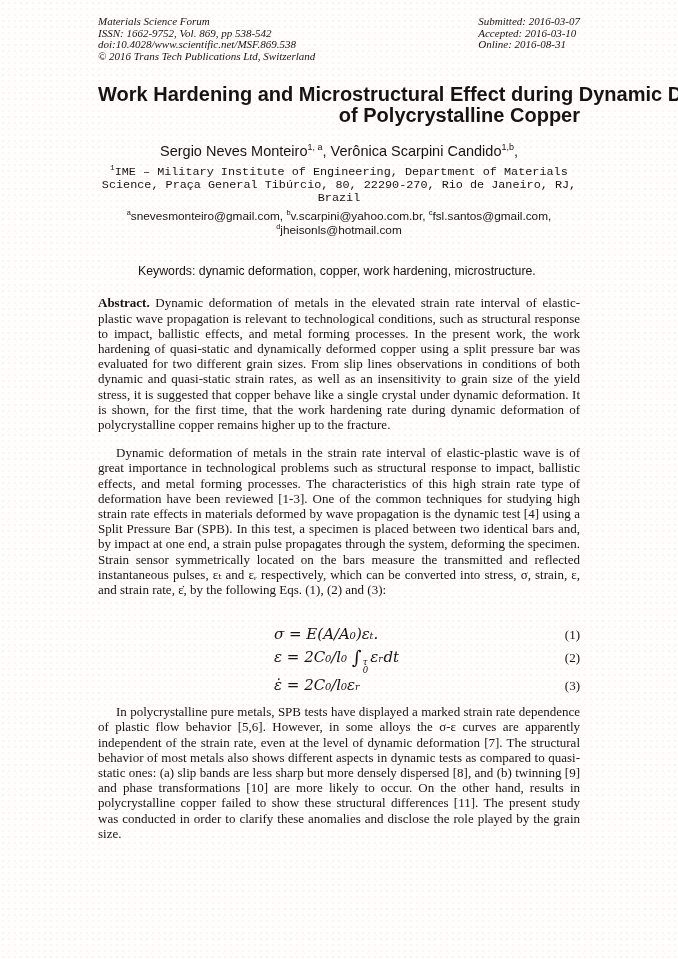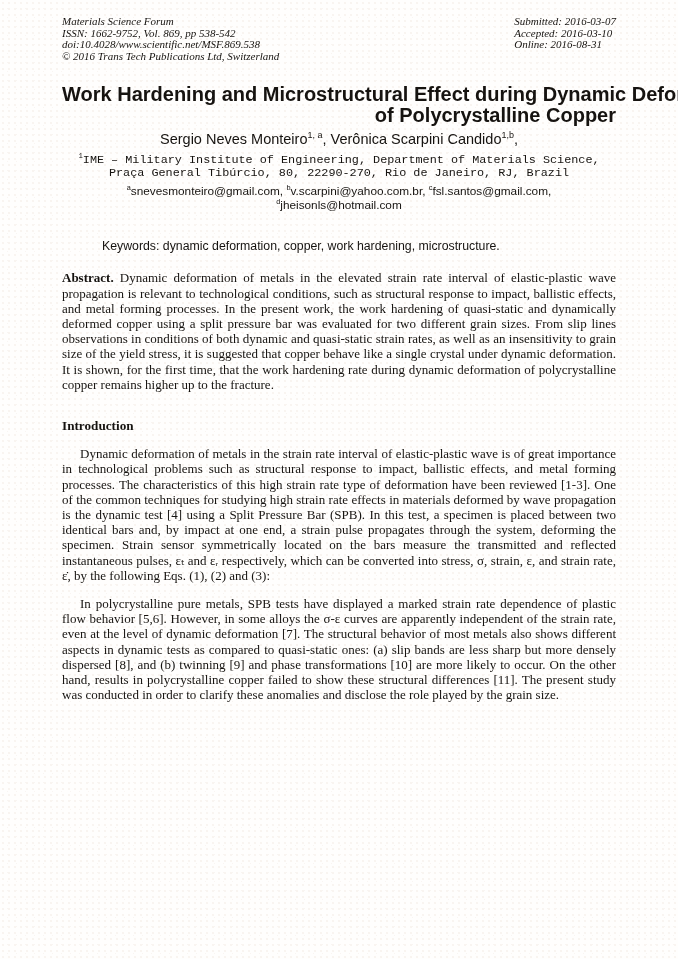--- a/index.html
+++ b/index.html
@@ -13,21 +13,21 @@
     position:relative;
     width:678px; height:959px;
     overflow:hidden;
     background-color:#fffefd;
     background-image:
       radial-gradient(circle, rgba(205,175,150,0.16) 0.6px, rgba(0,0,0,0) 1px),
       radial-gradient(circle, rgba(205,175,150,0.10) 0.6px, rgba(0,0,0,0) 1px);
     background-size:6px 6px, 9px 9px;
     background-position:0 0, 3px 4px;
   }
-  .margins { padding:0 62px; }
+  .margins { padding:0 98px; }
 
   
   .jheader {
     display:flex; justify-content:space-between;
     padding-top:16px;
     font-style:italic;
     font-size:11px; line-height:11.6px;
     font-family:"Liberation Serif","DejaVu Serif",serif;
   }
   .jheader .right { text-align:left; }
@@ -35,21 +35,21 @@
   
   .title {
     margin-top:22px;
     text-align:right;
     font-family:"Liberation Sans","DejaVu Sans",sans-serif;
     font-weight:bold;
     font-size:20px; line-height:21px;
     white-space:nowrap;
   }
   .authors {
-    margin-top:4px;
+    margin-top:16px;
     text-align:center;
     font-family:"Liberation Sans","DejaVu Sans",sans-serif;
     font-size:14.5px; line-height:18px;
     white-space:nowrap;
   }
   .authors sup, .affil sup, .emails sup {
     font-size:0.62em;
     vertical-align:super;
     line-height:0;
   }
@@ -151,22 +151,29 @@
 
     <div class="emails">
       <div><sup>a</sup><span>snevesmonteiro@gmail.com, </span><sup>b</sup><span>v.scarpini@yahoo.com.br, </span><sup>c</sup><span>fsl.santos@gmail.com,</span></div>
       <div><sup>d</sup><span>jheisonls@hotmail.com</span></div>
     </div>
 
     <p class="kw"><b>Keywords:</b><span> dynamic deformation, copper, work hardening, microstructure.</span></p>
 
     <p class="bodytxt abstract"><b class="lbl">Abstract.</b><span> Dynamic deformation of metals in the elevated strain rate interval of elastic-plastic wave propagation is relevant to technological conditions, such as structural response to impact, ballistic effects, and metal forming processes. In the present work, the work hardening of quasi-static and dynamically deformed copper using a split pressure bar was evaluated for two different grain sizes. From slip lines observations in conditions of both dynamic and quasi-static strain rates, as well as an insensitivity to grain size of the yield stress, it is suggested that copper behave like a single crystal under dynamic deformation. It is shown, for the first time, that the work hardening rate during dynamic deformation of polycrystalline copper remains higher up to the fracture.</span></p>
 
-    <p class="h-intro">Introduction</p>
 
     <p class="bodytxt p1 p-indent">Dynamic deformation of metals in the strain rate interval of elastic-plastic wave is of great importance in technological problems such as structural response to impact, ballistic effects, and metal forming processes. The characteristics of this high strain rate type of deformation have been reviewed [1-3]. One of the common techniques for studying high strain rate effects in materials deformed by wave propagation is the dynamic test [4] using a Split Pressure Bar (SPB). In this test, a specimen is placed between two identical bars and, by impact at one end, a strain pulse propagates through the system, deforming the specimen. Strain sensor symmetrically located on the bars measure the transmitted and reflected instantaneous pulses, εₜ and εᵣ respectively, which can be converted into stress, σ, strain, ε, and strain rate, ε̇, by the following Eqs. (1), (2) and (3):</p>
 
+    <div class="equations">
+      <div class="eqrow"><span>σ = E(A/A₀)εₜ.</span><span class="eqnum">(1)</span></div>
+      <div class="eqrow"><span>ε = 2C₀/l₀ </span><span class="int">∫</span><span class="intscripts">
+            <span>τ</span>
+            <span>0</span>
+          </span><span>εᵣdt</span><span class="eqnum">(2)</span></div>
+      <div class="eqrow"><span>ε̇ = 2C₀/l₀εᵣ</span><span class="eqnum">(3)</span></div>
+    </div>
 
 
     <p class="bodytxt p3 p-indent">In polycrystalline pure metals, SPB tests have displayed a marked strain rate dependence of plastic flow behavior [5,6]. However, in some alloys the σ-ε curves are apparently independent of the strain rate, even at the level of dynamic deformation [7]. The structural behavior of most metals also shows different aspects in dynamic tests as compared to quasi-static ones: (a) slip bands are less sharp but more densely dispersed [8], and (b) twinning [9] and phase transformations [10] are more likely to occur. On the other hand, results in polycrystalline copper failed to show these structural differences [11]. The present study was conducted in order to clarify these anomalies and disclose the role played by the grain size.</p>
 
   </div>
 </div>
 
 </body></html>

